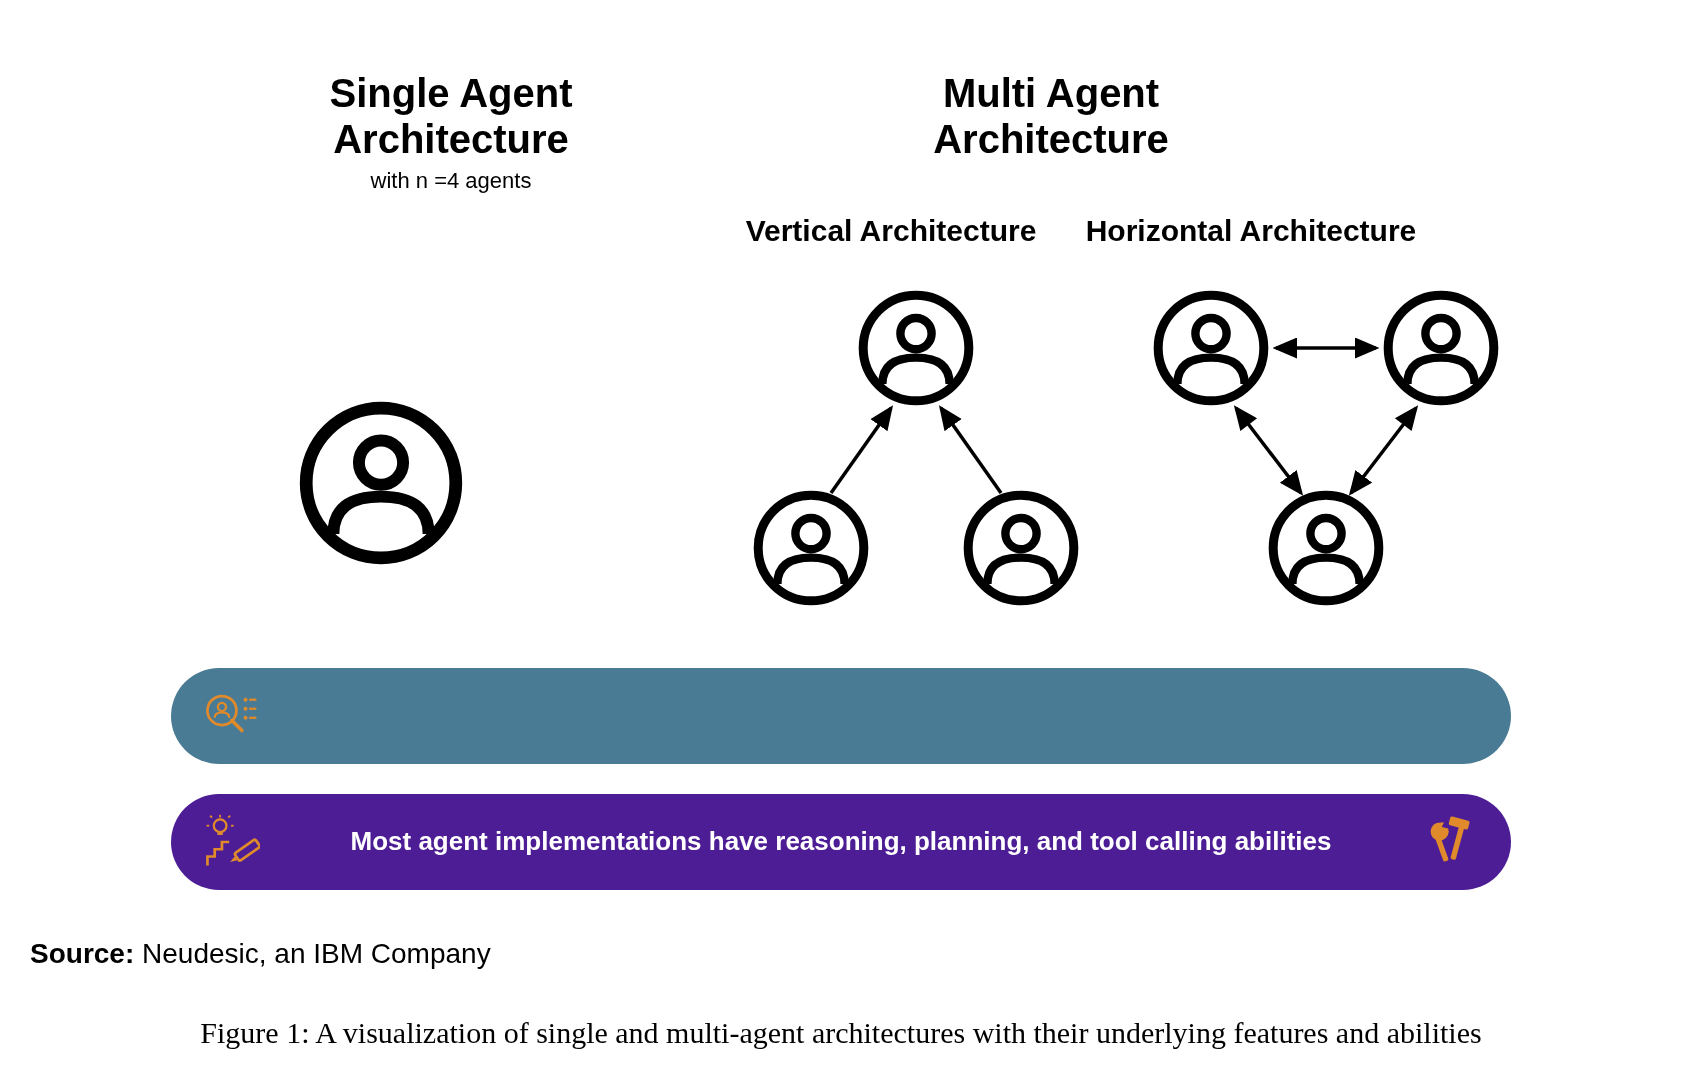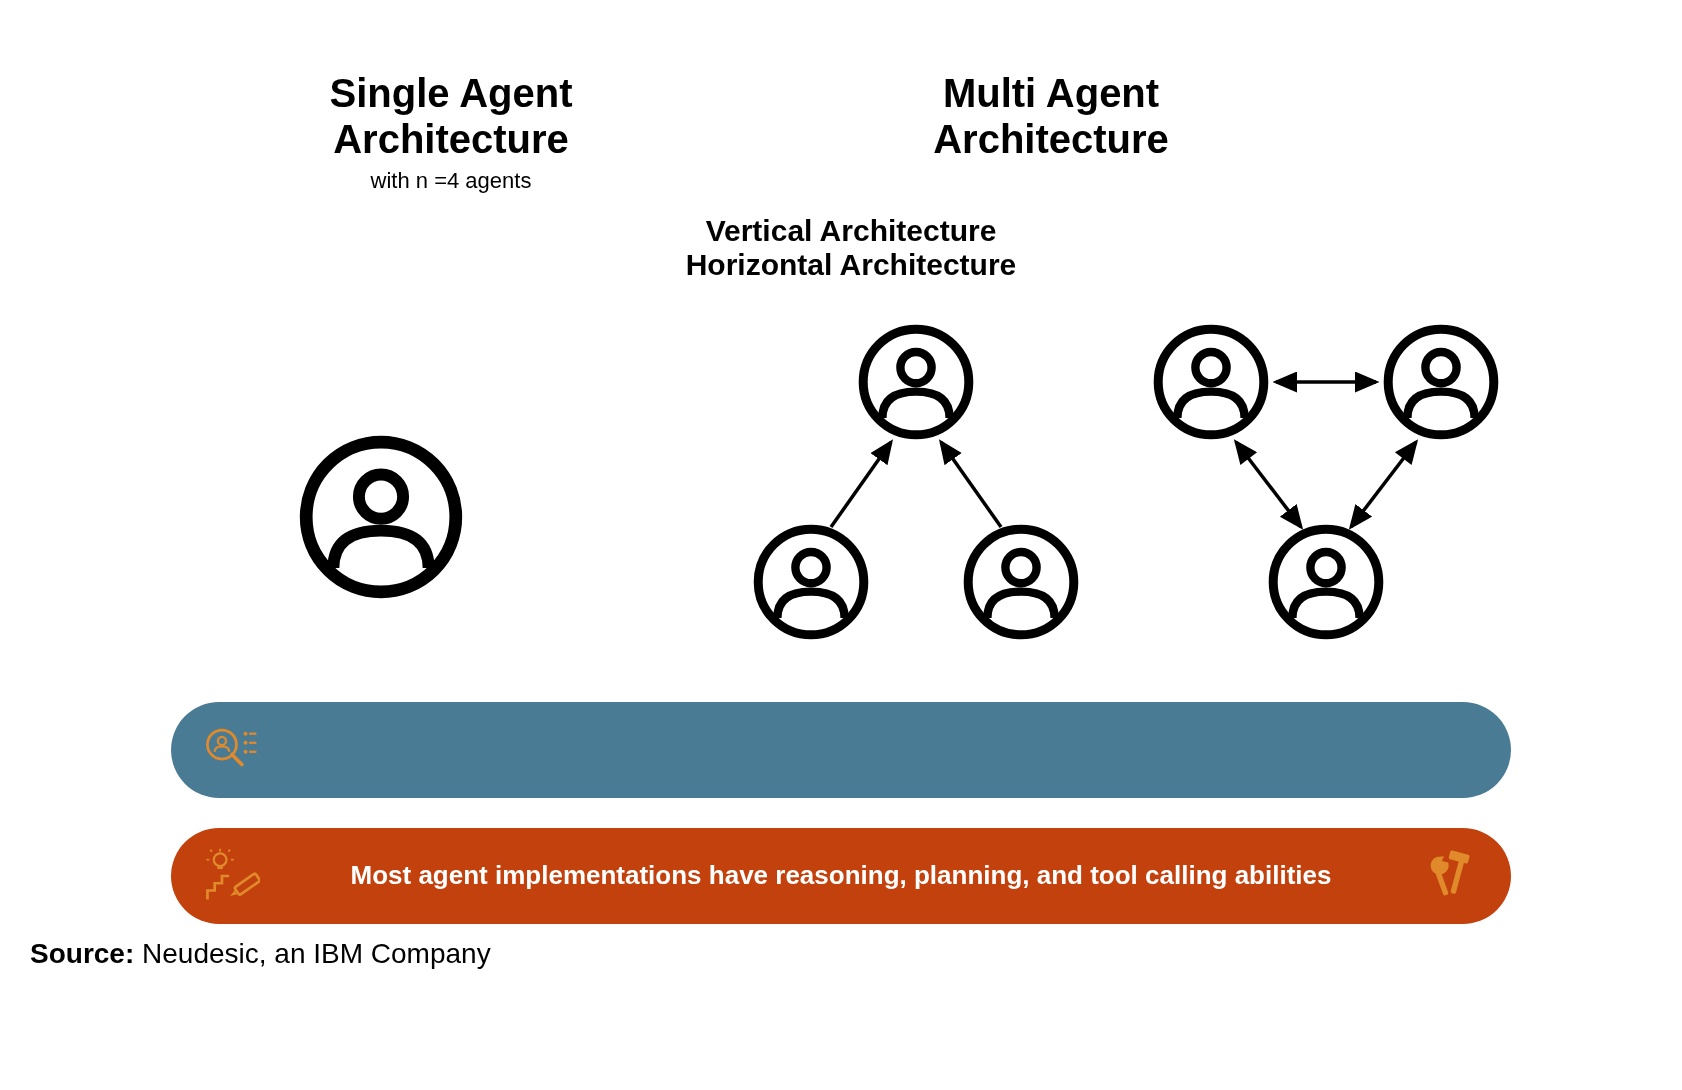--- a/index.html
+++ b/index.html
@@ -37,21 +37,20 @@
   }
   .subtitle {
     font-size: 22px;
     margin-top: 6px;
   }
   .subheaders {
     display: flex;
     justify-content: flex-end;
     margin-top: 52px;
     padding: 0 10px;
-    flex-direction: column;
   }
   .subheader {
     font-size: 30px;
     font-weight: bold;
     width: 360px;
     text-align: center;
   }
   .diagram-area {
     display: flex;
     justify-content: center;
@@ -81,21 +80,21 @@
   }
   .banner {
     border-radius: 60px;
     display: flex;
     align-items: center;
     padding: 18px 30px;
     gap: 24px;
     margin-bottom: 30px;
   }
   .banner1 { background: #4A7B94; }
-  .banner2 { background: #c2410c; }
+  .banner2 { background: #4c1d95; }
   .banner-text {
     color: #fff;
     font-size: 26px;
     font-weight: bold;
     text-align: center;
     flex: 1;
     line-height: 1.35;
   }
   .banner-icon {
     flex: 0 0 60px;
@@ -263,14 +262,15 @@
           <rect x="18" y="20" width="6" height="34" rx="2" fill="#E08A2C" transform="rotate(-20 21 37)"></rect>
         </svg>
       </div>
     </div>
   </div>
 
   <div class="source-line">
     <span class="source-label">Source:</span><span> Neudesic, an IBM Company</span>
   </div>
 
+  <div class="caption">Figure 1: A visualization of single and multi-agent architectures with their underlying features and abilities</div>
 
 </div>
 
 </body></html>

